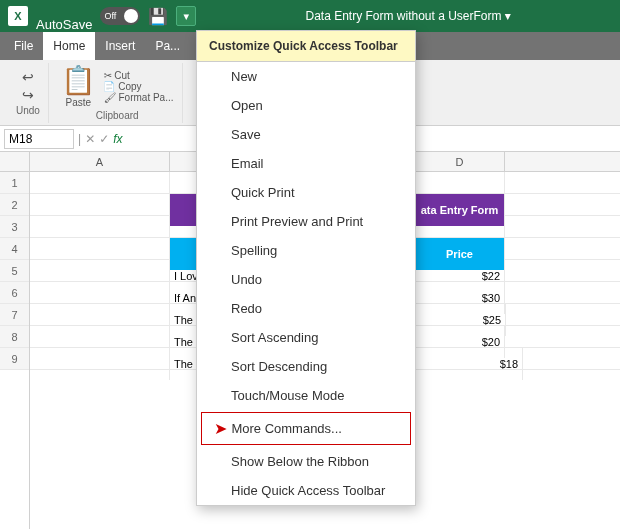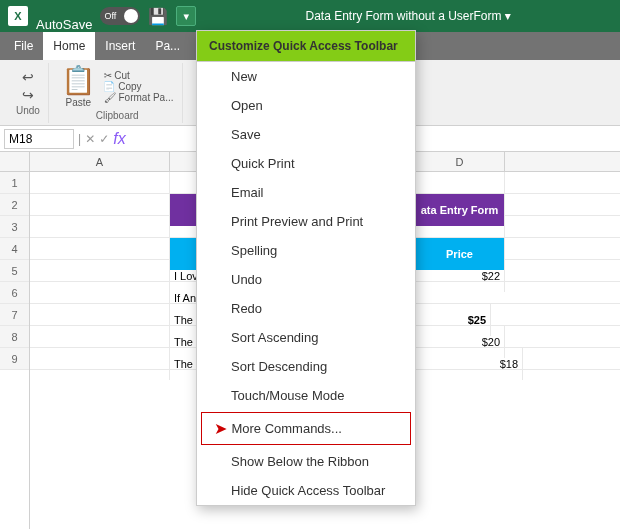--- a/index.html
+++ b/index.html
@@ -145,21 +145,21 @@
       padding: 0 4px;
       gap: 4px;
     }
     .cell-ref {
       width: 70px;
       border: 1px solid #ccc;
       font-size: 12px;
       padding: 2px 4px;
     }
     .formula-divider { color: #999; font-size: 12px; }
-    .fx-label { font-size: 16px; color: #8b5cf6; font-style: italic; }
+    .fx-label { font-size: 12px; color: #15803d; font-style: italic; }
     .formula-input { flex: 1; border: none; outline: none; font-size: 12px; }
 
     
     .spreadsheet-container {
       display: flex;
       overflow: hidden;
       background: white;
       height: calc(529px - 32px - 28px - 66px - 26px);
     }
     .row-headers {
@@ -220,21 +220,21 @@
       top: 30px;
       left: 196px;
       background: white;
       border: 1px solid #ccc;
       box-shadow: 2px 4px 12px rgba(0,0,0,0.25);
       width: 220px;
       z-index: 100;
       font-size: 13px;
     }
     .dropdown-header {
-      background: #84cc16;
+      background: #fef9c3;
       padding: 8px 12px;
       font-size: 12px;
       font-weight: bold;
       color: #333;
       border-bottom: 1px solid #ccc;
     }
     .dropdown-item {
       padding: 7px 16px;
       cursor: pointer;
       color: #333;
@@ -370,27 +370,28 @@
       <div class="grid-cell" style="width:140px;"></div>
       <div class="grid-cell" style="width:155px;">I Love You to the</div>
       <div class="grid-cell cell-right" style="width:90px;">20</div>
       <div class="grid-cell cell-right" style="width:90px;">$22</div>
     </div>
 
     <div class="grid-row">
       <div class="grid-cell" style="width:140px;"></div>
       <div class="grid-cell" style="width:155px;">If Animals Kisse...</div>
       <div class="grid-cell cell-right" style="width:90px;">18</div>
+      <div class="grid-cell cell-right" style="width:90px;">$30</div>
     </div>
 
     <div class="grid-row">
       <div class="grid-cell" style="width:140px;"></div>
       <div class="grid-cell" style="width:155px;">The Very Hung</div>
       <div class="grid-cell cell-right" style="width:90px;">21</div>
-      <div class="grid-cell cell-right" style="width:76px;font-weight:bold;">$25</div>
+      <div class="grid-cell cell-right" style="width:91px;">$25</div>
     </div>
 
     <div class="grid-row">
       <div class="grid-cell" style="width:140px;"></div>
       <div class="grid-cell" style="width:155px;">The Midnig...</div>
       <div class="grid-cell cell-right" style="width:90px;">17</div>
       <div class="grid-cell cell-right" style="width:90px;">$20</div>
     </div>
 
     <div class="grid-row">
@@ -412,25 +413,25 @@
   <div class="dropdown-item">
     <span class="no-check"></span>
     <span>Open</span>
   </div>
   <div class="dropdown-item">
     <span class="no-check"></span>
     <span>Save</span>
   </div>
   <div class="dropdown-item">
     <span class="no-check"></span>
+    <span>Email</span>
+  </div>
+  <div class="dropdown-item">
+    <span class="no-check"></span>
     <span>Quick Print</span>
-  </div>
-  <div class="dropdown-item">
-    <span class="no-check"></span>
-    <span>Email</span>
   </div>
   <div class="dropdown-item">
     <span class="no-check"></span>
     <span>Print Preview and Print</span>
   </div>
   <div class="dropdown-item">
     <span class="no-check"></span>
     <span>Spelling</span>
   </div>
   <div class="dropdown-item">

